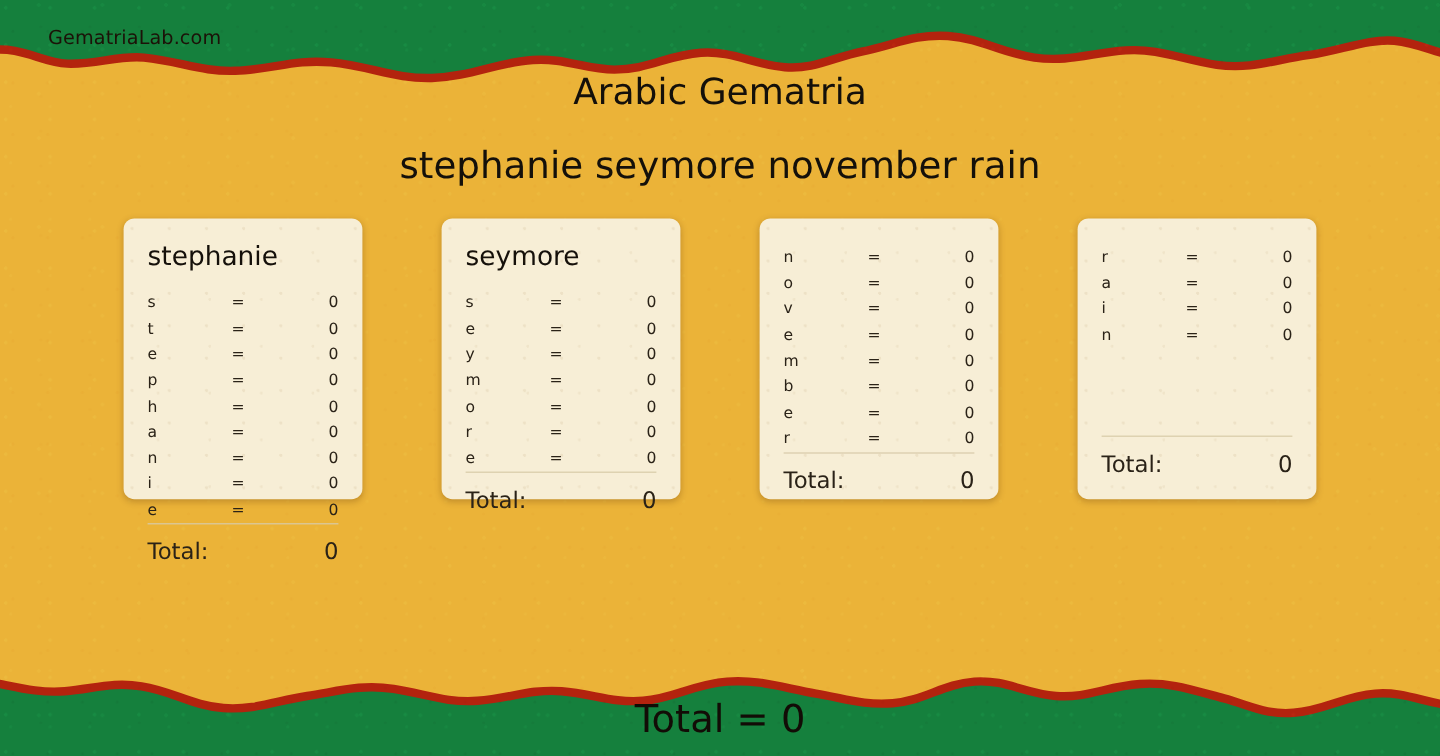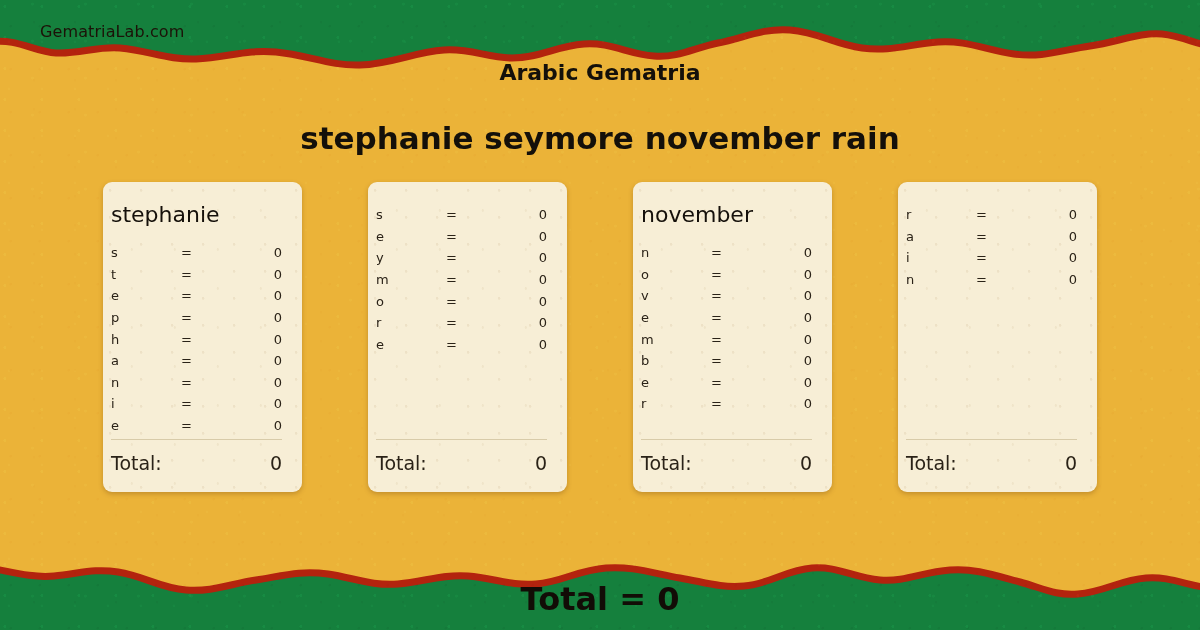--- a/index.html
+++ b/index.html
@@ -40,47 +40,47 @@
   .gold-band svg { display:block; }
 
   
   .site-brand {
     position:absolute; left:40px; top:22px;
     font-size:16px; color:#1c1208; letter-spacing:.1px;
     z-index:6;
   }
   .page-title {
     position:absolute; left:0; top:60px; width:1200px;
-    text-align:center; font-size:22px; color:#14100a; font-weight:700;
+    text-align:center; font-size:30px; color:#14100a; font-weight:400;
     z-index:6;
   }
   .phrase {
     position:absolute; left:0; top:120px; width:1200px;
-    text-align:center; font-size:31px; color:#14100a; font-weight:700;
+    text-align:center; font-size:31px; color:#14100a; font-weight:400;
     z-index:6;
   }
   .grand-total {
     position:absolute; left:0; top:580px; width:1200px;
-    text-align:center; font-size:32px; color:#120c06; font-weight:700;
+    text-align:center; font-size:32px; color:#120c06; font-weight:400;
     z-index:6;
   }
 
   
   .cards {
     position:absolute; left:0; top:182px; width:1200px;
     display:flex; justify-content:center; gap:66px;
     z-index:5;
   }
   .card {
     position:relative;
-    width:199px; height:310px;
+    width:199px; height:234px;
     background:#F7EED6;
     border-radius:9px;
     box-shadow:0 2px 5px rgba(90,45,10,.28);
-    padding:22px 20px 0 8px;
+    padding:22px 20px 0 20px;
     display:flex; flex-direction:column;
   }
   .card::after {
     content:"";
     position:absolute; inset:0; border-radius:9px;
     pointer-events:none; opacity:.22;
     background-image:
       radial-gradient(circle at 23% 31%, rgba(150,110,50,.45) 0 1.1px, transparent 1.5px),
       radial-gradient(circle at 67% 73%, rgba(150,110,50,.35) 0 1.0px, transparent 1.4px);
     background-size:31px 27px, 43px 39px;
@@ -215,20 +215,21 @@
         </div>
         <div class="card-foot">
           <div class="divider"></div>
           <div class="total-row">
             <span>Total:</span>
             <span>0</span>
           </div>
         </div>
       </div>
       <div class="card">
+        <div class="card-title">seymore</div>
         <div class="letter-rows">
           <div class="letter-row">
             <span class="lr-char">s</span>
             <span class="lr-eq">=</span>
             <span class="lr-val">0</span>
           </div>
           <div class="letter-row">
             <span class="lr-char">e</span>
             <span class="lr-eq">=</span>
             <span class="lr-val">0</span>
@@ -261,21 +262,20 @@
         </div>
         <div class="card-foot">
           <div class="divider"></div>
           <div class="total-row">
             <span>Total:</span>
             <span>0</span>
           </div>
         </div>
       </div>
       <div class="card">
-        <div class="card-title">november</div>
         <div class="letter-rows">
           <div class="letter-row">
             <span class="lr-char">n</span>
             <span class="lr-eq">=</span>
             <span class="lr-val">0</span>
           </div>
           <div class="letter-row">
             <span class="lr-char">o</span>
             <span class="lr-eq">=</span>
             <span class="lr-val">0</span>

